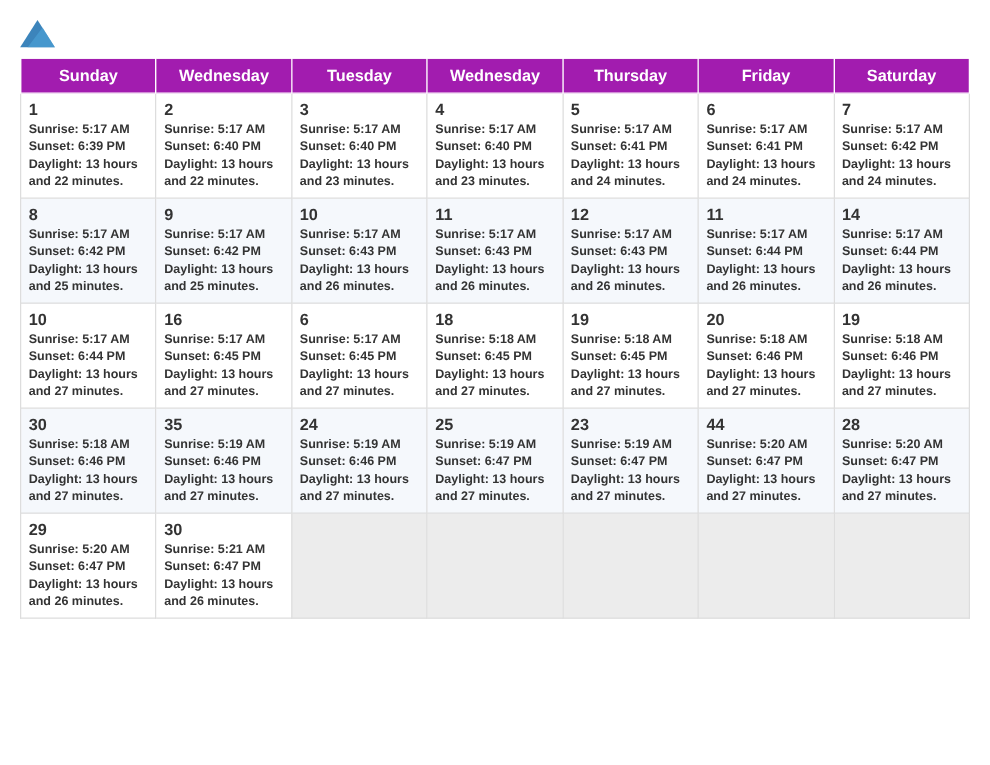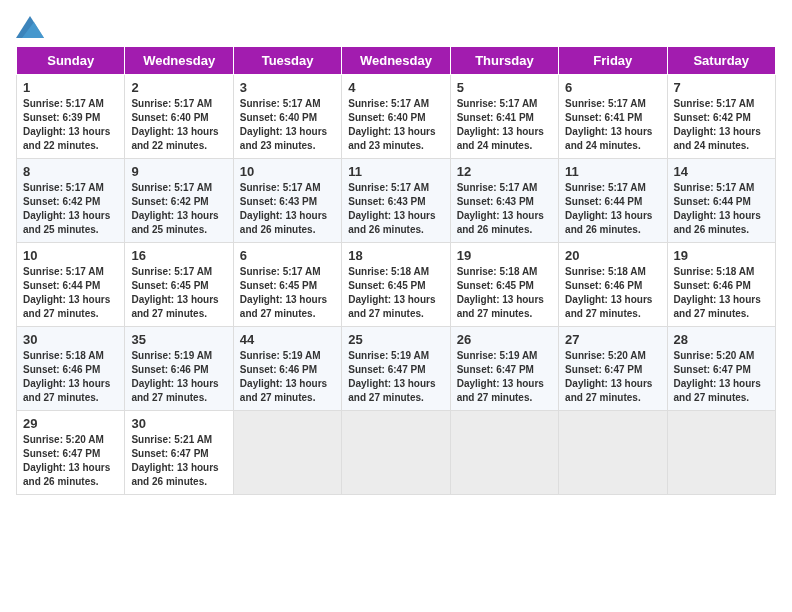--- a/index.html
+++ b/index.html
@@ -287,45 +287,45 @@
       </td>
           <td>
         <span class="day-num">35</span>
         <div class="day-info">
           Sunrise: 5:19 AM<br>
           Sunset: 6:46 PM<br>
           Daylight: 13 hours and 27 minutes.
         </div>
       </td>
           <td>
+        <span class="day-num">24</span>
+        <div class="day-info">
+          Sunrise: 5:19 AM<br>
+          Sunset: 6:46 PM<br>
+          Daylight: 13 hours and 27 minutes.
+        </div>
+      </td>
+          <td>
+        <span class="day-num">25</span>
+        <div class="day-info">
+          Sunrise: 5:19 AM<br>
+          Sunset: 6:47 PM<br>
+          Daylight: 13 hours and 27 minutes.
+        </div>
+      </td>
+          <td>
+        <span class="day-num">23</span>
+        <div class="day-info">
+          Sunrise: 5:19 AM<br>
+          Sunset: 6:47 PM<br>
+          Daylight: 13 hours and 27 minutes.
+        </div>
+      </td>
+          <td>
         <span class="day-num">44</span>
-        <div class="day-info">
-          Sunrise: 5:19 AM<br>
-          Sunset: 6:46 PM<br>
-          Daylight: 13 hours and 27 minutes.
-        </div>
-      </td>
-          <td>
-        <span class="day-num">25</span>
-        <div class="day-info">
-          Sunrise: 5:19 AM<br>
-          Sunset: 6:47 PM<br>
-          Daylight: 13 hours and 27 minutes.
-        </div>
-      </td>
-          <td>
-        <span class="day-num">26</span>
-        <div class="day-info">
-          Sunrise: 5:19 AM<br>
-          Sunset: 6:47 PM<br>
-          Daylight: 13 hours and 27 minutes.
-        </div>
-      </td>
-          <td>
-        <span class="day-num">27</span>
         <div class="day-info">
           Sunrise: 5:20 AM<br>
           Sunset: 6:47 PM<br>
           Daylight: 13 hours and 27 minutes.
         </div>
       </td>
           <td>
         <span class="day-num">28</span>
         <div class="day-info">
           Sunrise: 5:20 AM<br>

